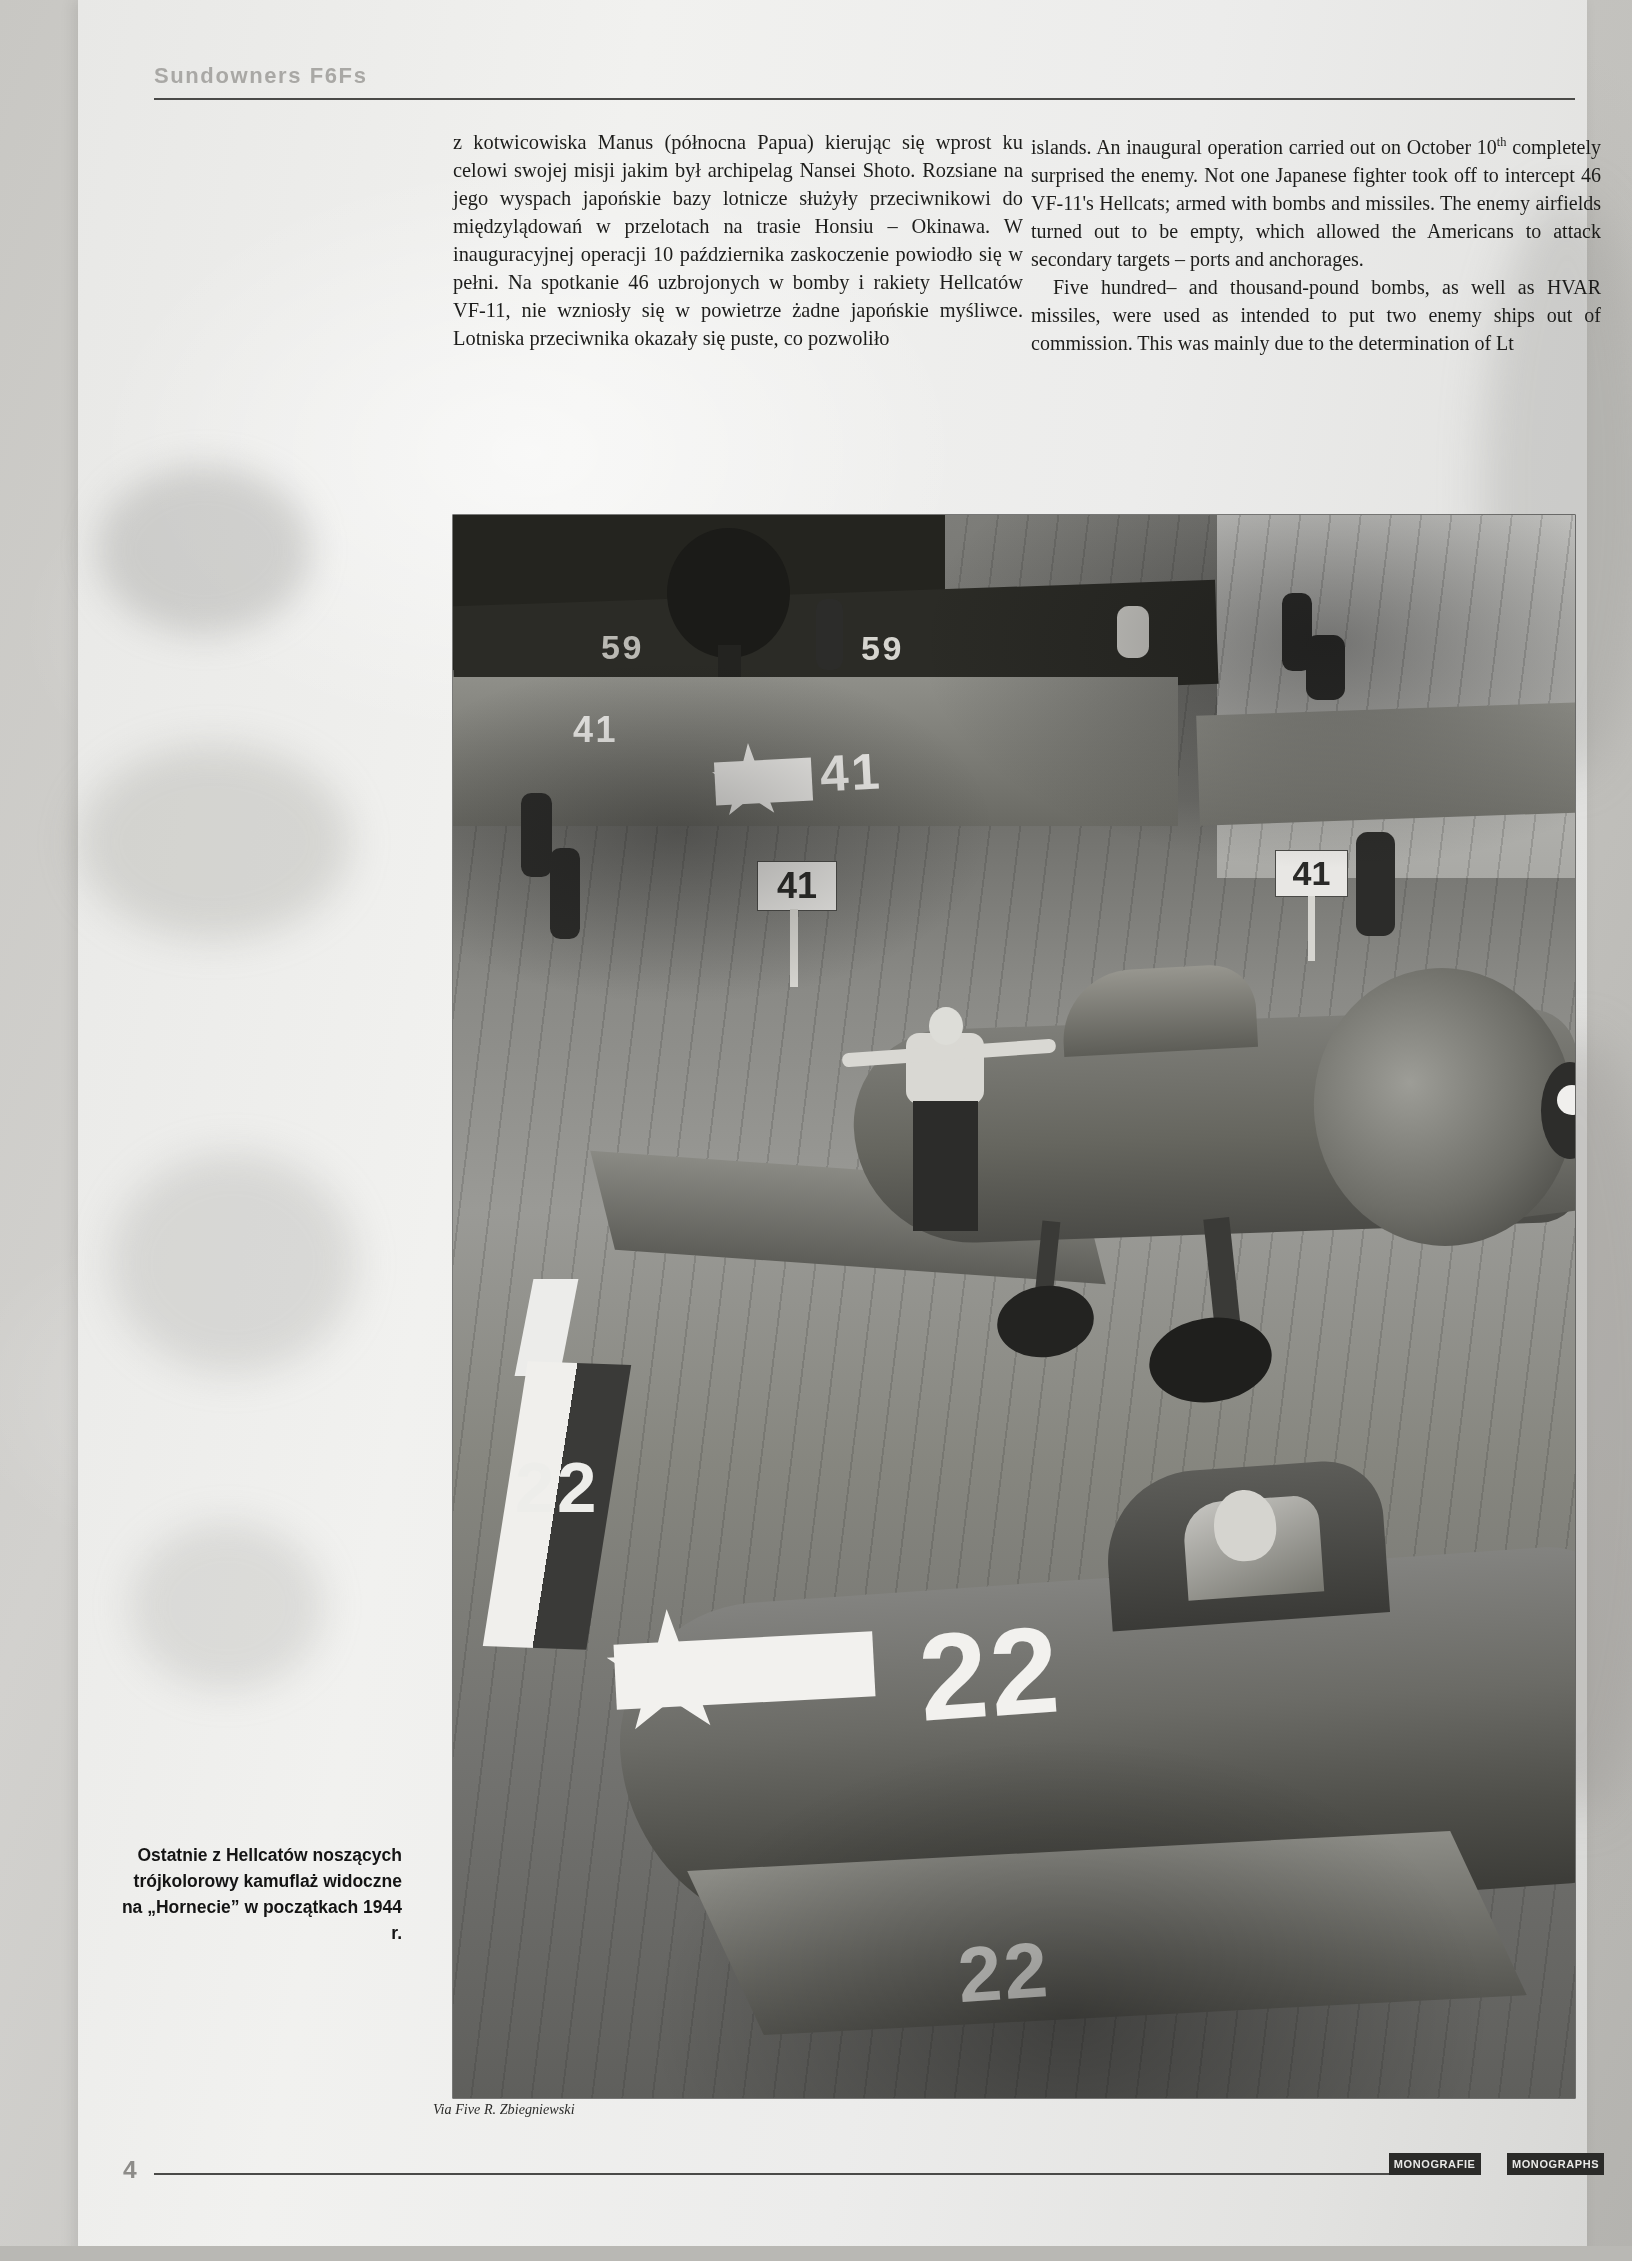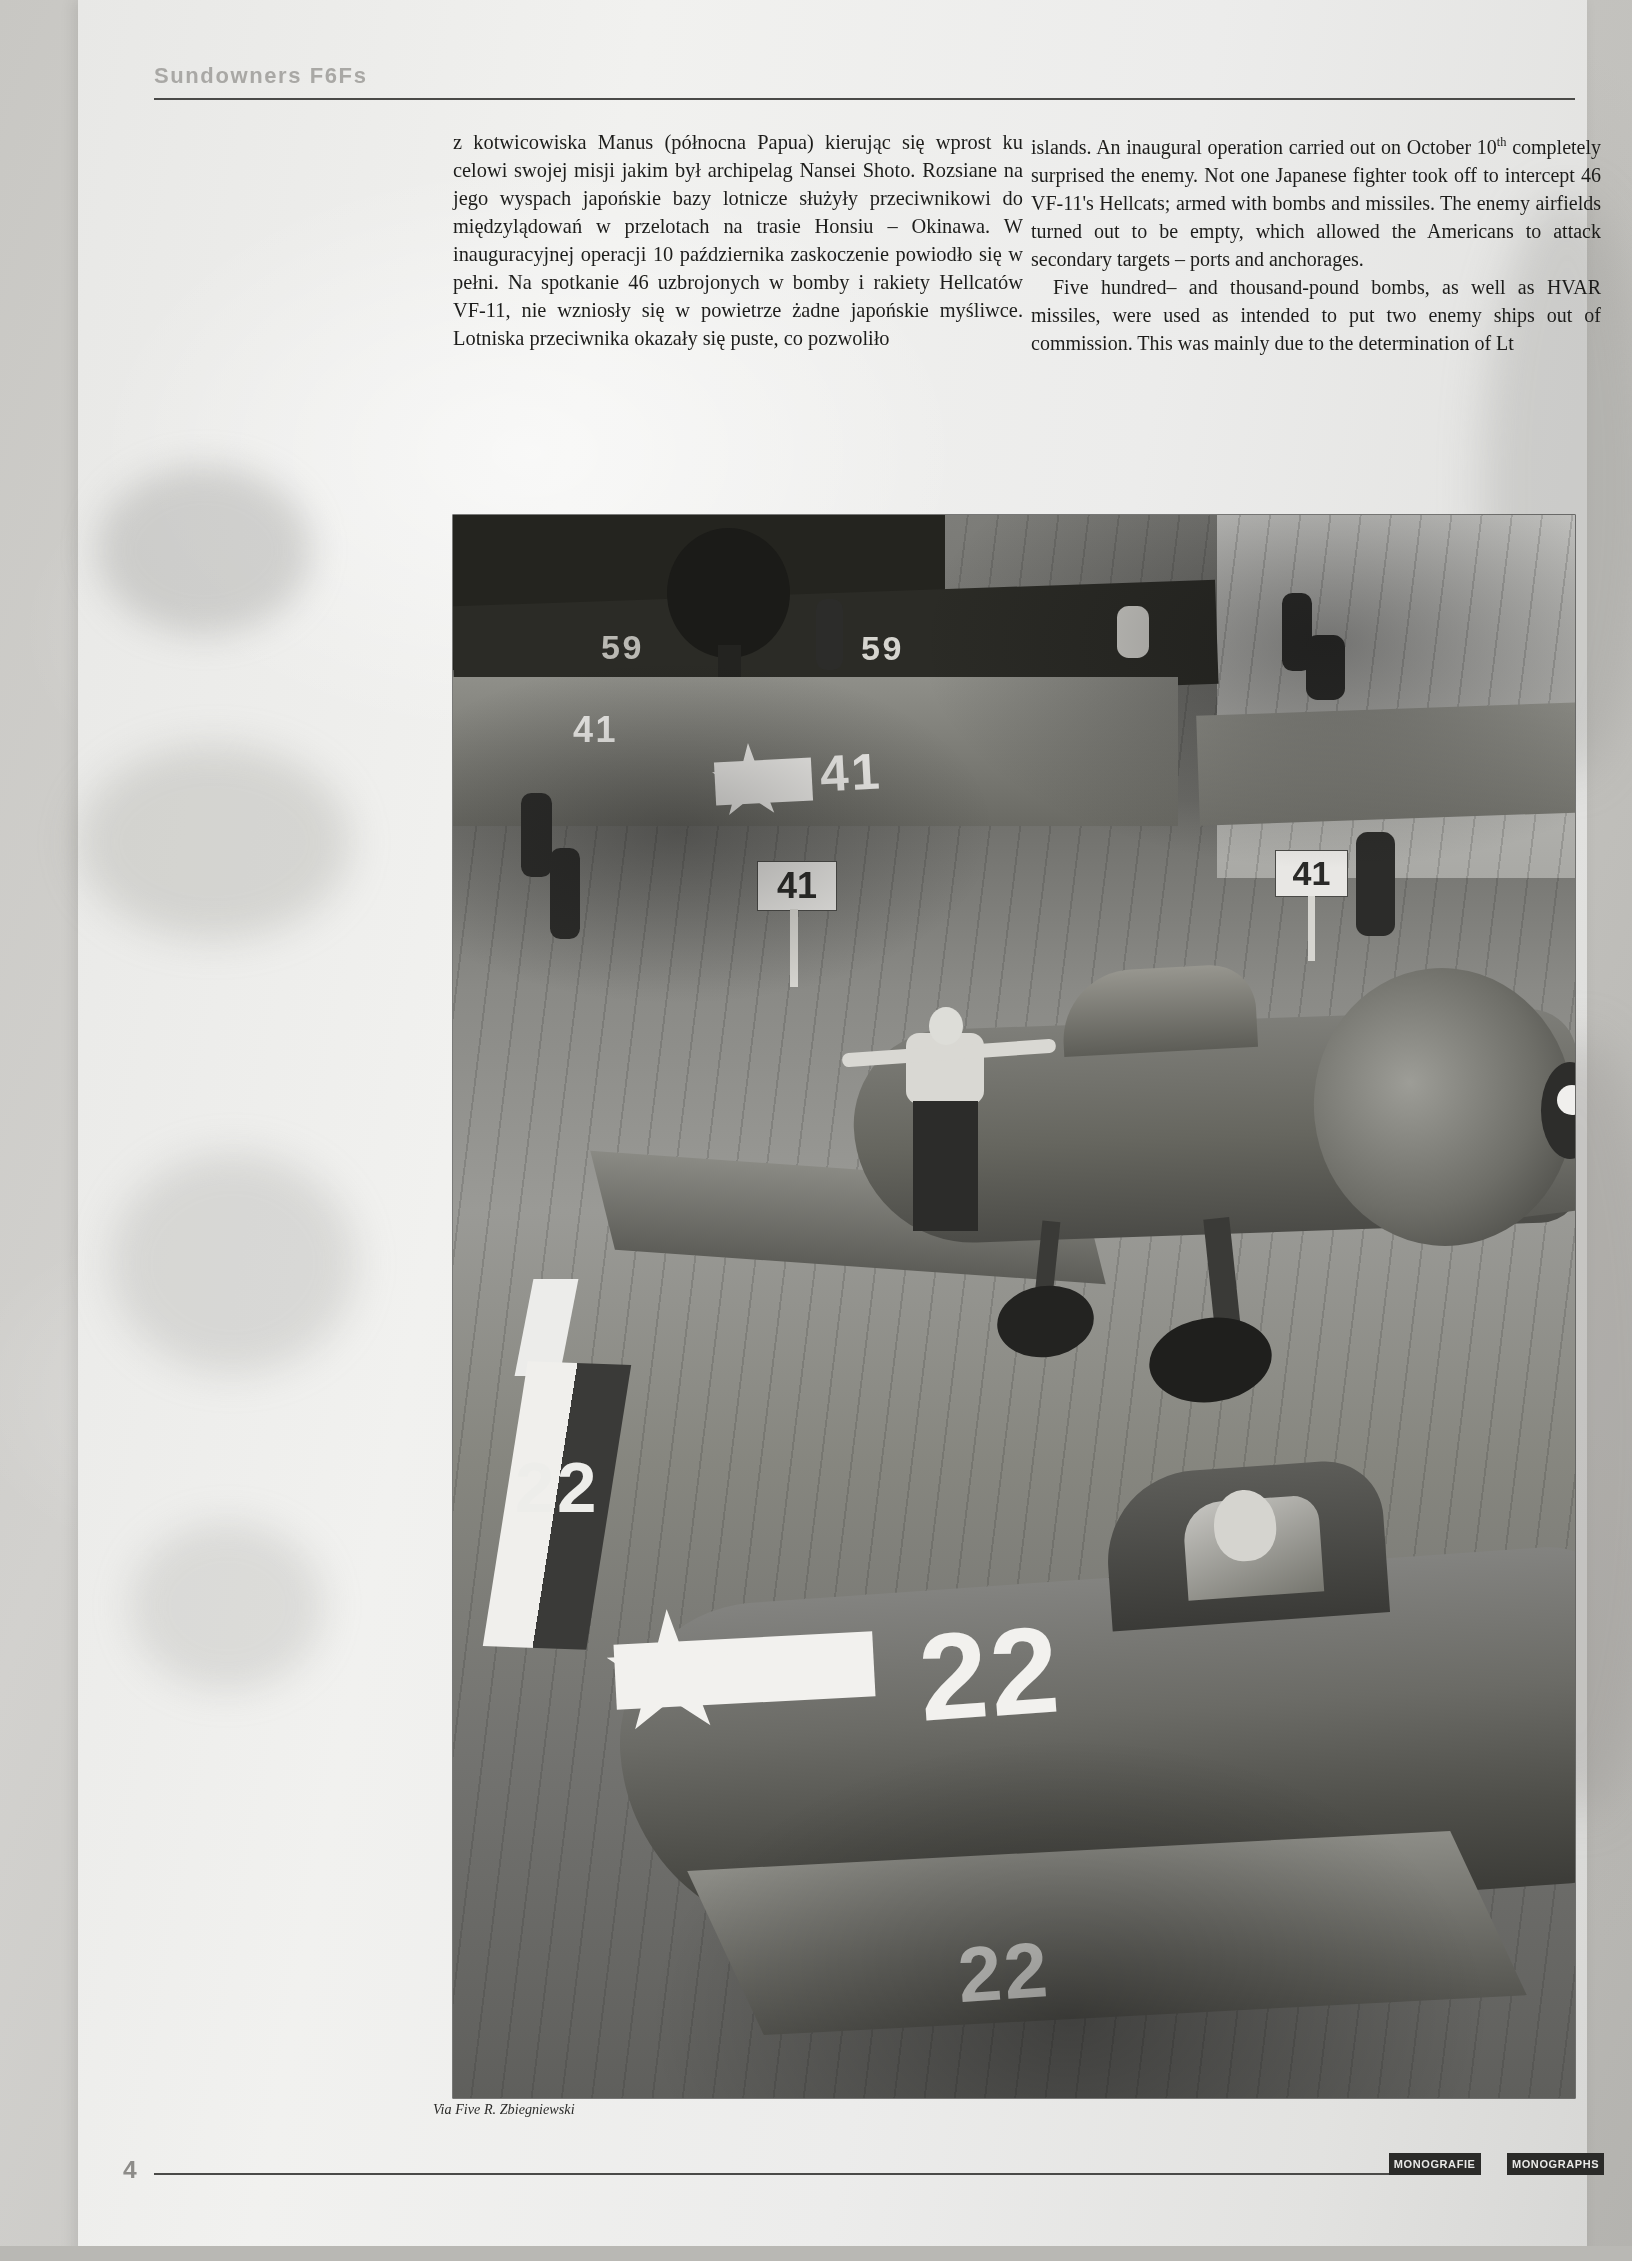--- a/index.html
+++ b/index.html
@@ -377,20 +377,21 @@
   <div class="col col-left">
     <p>z kotwicowiska Manus (północna Papua) kierując się wprost ku celowi swojej misji jakim był archipelag Nansei Shoto. Rozsiane na jego wyspach japońskie bazy lotnicze służyły przeciwnikowi do międzylądowań w przelotach na trasie Honsiu – Okinawa. W inauguracyjnej operacji 10 października zaskoczenie powiodło się w pełni. Na spotkanie 46 uzbrojonych w bomby i rakiety Hellcatów VF-11, nie wzniosły się w powietrze żadne japońskie myśliwce. Lotniska przeciwnika okazały się puste, co pozwoliło</p>
   </div>
 
   <div class="col col-right">
     <p>islands. An inaugural operation carried out on October 10<sup>th</sup> completely surprised the enemy. Not one Japanese fighter took off to intercept 46 VF-11's Hellcats; armed with bombs and missiles. The enemy airfields turned out to be empty, which allowed the Americans to attack secondary targets – ports and anchorages.</p>
     <p>Five hundred– and thousand-pound bombs, as well as HVAR missiles, were used as intended to put two enemy ships out of commission. This was mainly due to the determination of Lt</p>
   </div>
 
   <div class="caption">
+    <div class="pl">Ostatnie z Hellcatów noszących trójkolorowy kamuflaż widoczne na „Hornecie” w początkach 1944 r.</div>
   </div>
 
   <div class="photo">
     <div class="deck"></div>
     <div class="sky"></div>
     <div class="deck-lines"></div>
 
     <div style="position:absolute;left:0;top:0;width:492px;height:155px;background:#24241f;"></div>
     <div style="position:absolute;left:0;top:78px;width:764px;height:104px;background:#2b2b26;transform:rotate(-2deg);"></div>
     <div style="position:absolute;left:214px;top:13px;width:123px;height:130px;background:#1b1b18;border-radius:50%;"></div>

